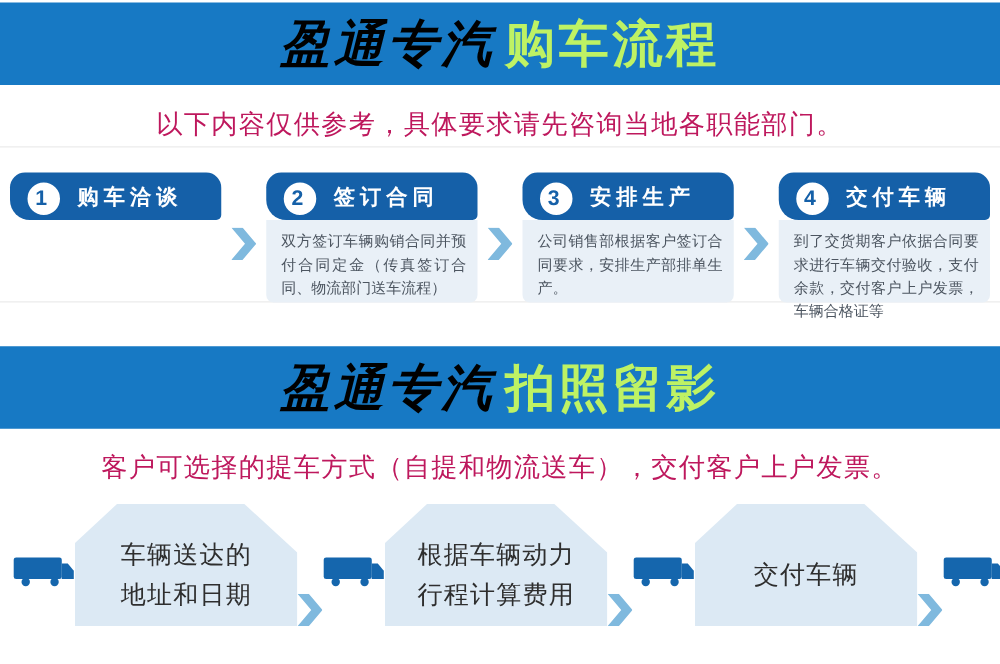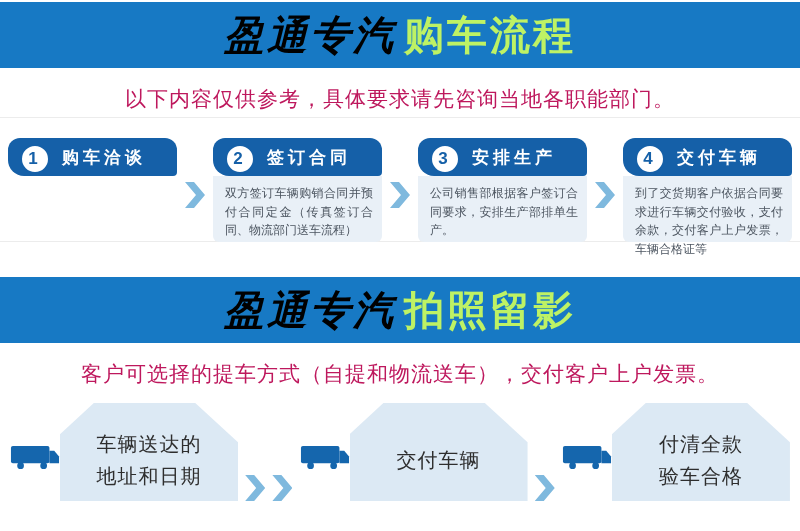--- a/index.html
+++ b/index.html
@@ -161,20 +161,34 @@
             </g>
         </svg>
         <div class="flow-shape">
           <div>车辆送达的</div>
           <div>地址和日期</div>
         </div>
       </div>
 
       <div class="arrow"></div>
 
+      <div class="flow-step">
+        <svg class="truck" viewBox="0 0 52 30" xmlns="http://www.w3.org/2000/svg">
+          <g fill="#1566ad">
+              <rect x="1" y="4" width="40" height="18" rx="2"></rect>
+              <path d="M41 9 h5 l5 6 v7 h-10 z"></path>
+              <circle cx="11" cy="24.5" r="3.5"></circle>
+              <circle cx="35" cy="24.5" r="3.5"></circle>
+            </g>
+        </svg>
+        <div class="flow-shape">
+          <div>根据车辆动力</div>
+          <div>行程计算费用</div>
+        </div>
+      </div>
 
       <div class="arrow"></div>
 
       <div class="flow-step">
         <svg class="truck" viewBox="0 0 52 30" xmlns="http://www.w3.org/2000/svg">
           <g fill="#1566ad">
               <rect x="1" y="4" width="40" height="18" rx="2"></rect>
               <path d="M41 9 h5 l5 6 v7 h-10 z"></path>
               <circle cx="11" cy="24.5" r="3.5"></circle>
               <circle cx="35" cy="24.5" r="3.5"></circle>

